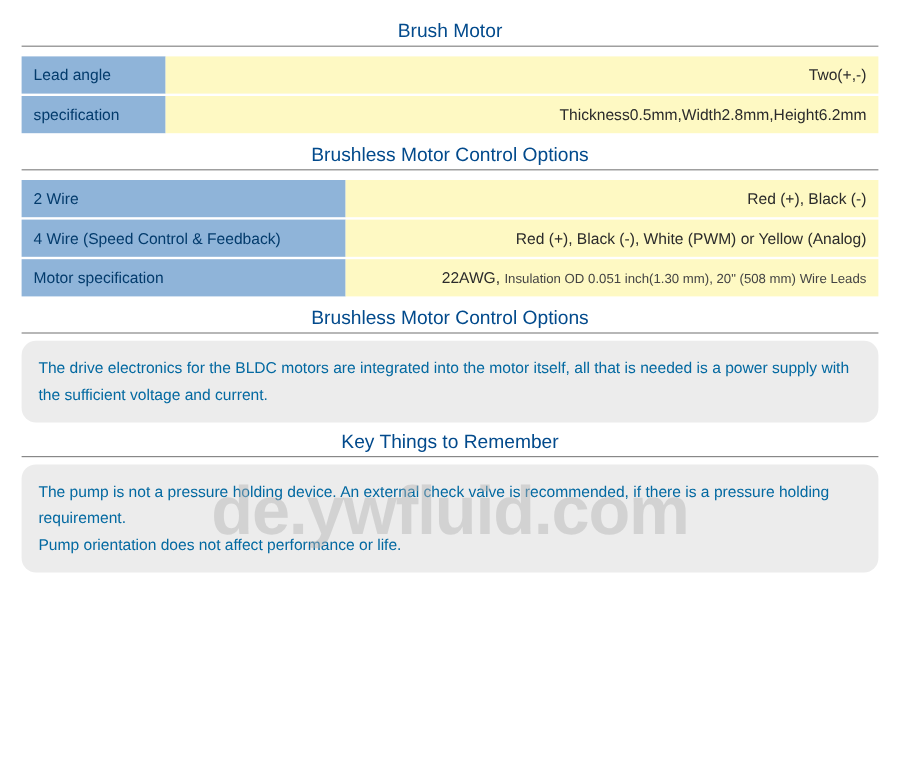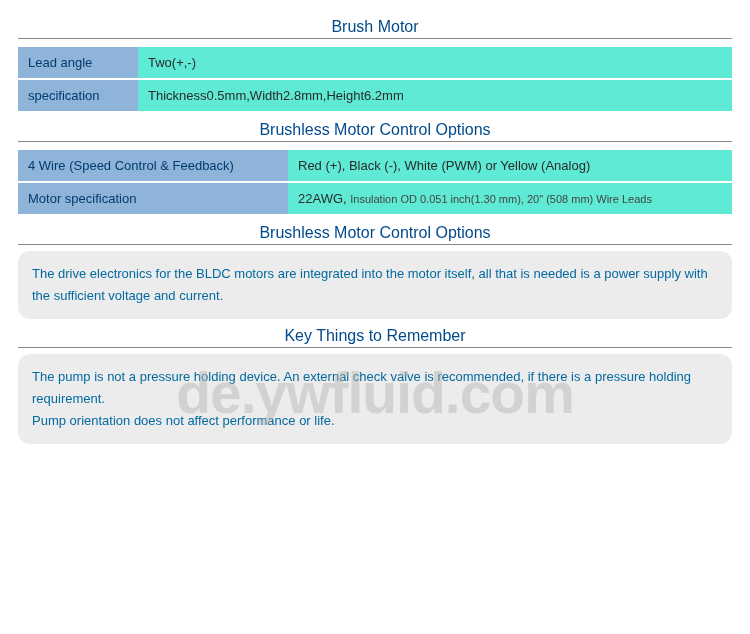--- a/index.html
+++ b/index.html
@@ -35,22 +35,23 @@
     background: #8fb4d9;
     color: #033b6c;
     width: 120px;
   }
   .label-cell-wide {
     background: #8fb4d9;
     color: #033b6c;
     width: 270px;
   }
   .value-cell {
-    background: #5eead4;
+    background: #fef9c3;
     color: #2b2b2b;
+    text-align: right;
   }
   .value-cell .sub {
     font-size: 11px;
     color: #444;
   }
   .text-block {
     background: #ececec;
     color: #0369a1;
     font-size: 13px;
     padding: 12px 14px;
@@ -84,20 +85,24 @@
   <tr>
     <td class="label-cell">specification</td>
     <td class="value-cell">Thickness0.5mm,Width2.8mm,Height6.2mm</td>
   </tr>
 </tbody>
   </table>
 
 <div class="section-title">Brushless Motor Control Options</div>
 <table>
   <tbody>
+      <tr>
+    <td class="label-cell-wide">2 Wire</td>
+    <td class="value-cell">Red (+), Black (-)</td>
+  </tr>
   <tr>
     <td class="label-cell-wide">4 Wire (Speed Control &amp; Feedback)</td>
     <td class="value-cell">Red (+), Black (-), White (PWM) or Yellow (Analog)</td>
   </tr>
   <tr>
     <td class="label-cell-wide">Motor specification</td>
     <td class="value-cell">
       <span>22AWG, </span><span class="sub">Insulation OD 0.051 inch(1.30 mm), 20" (508 mm) Wire Leads</span>
     </td>
   </tr>

